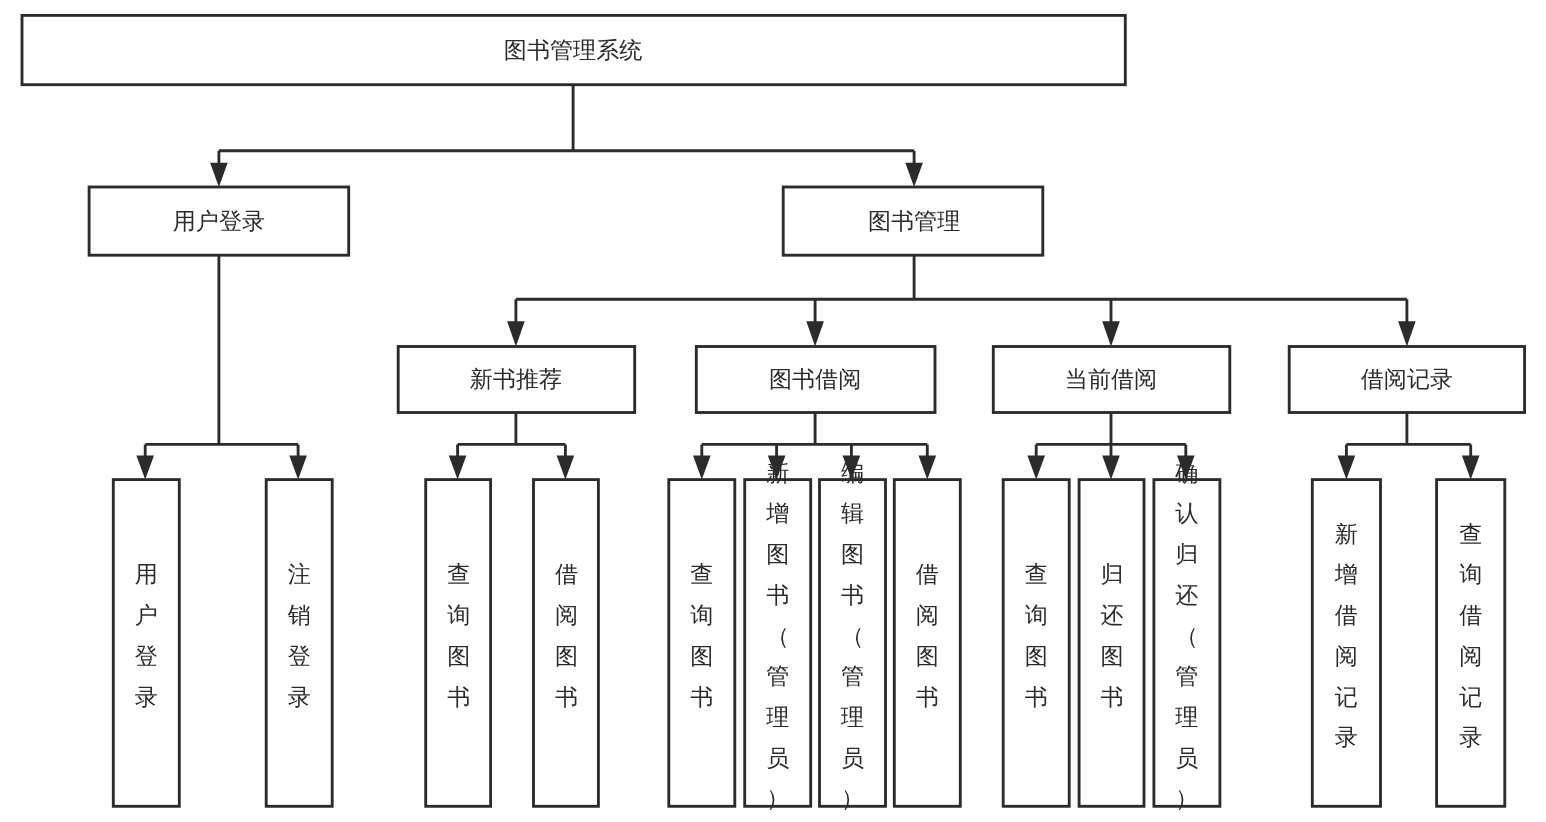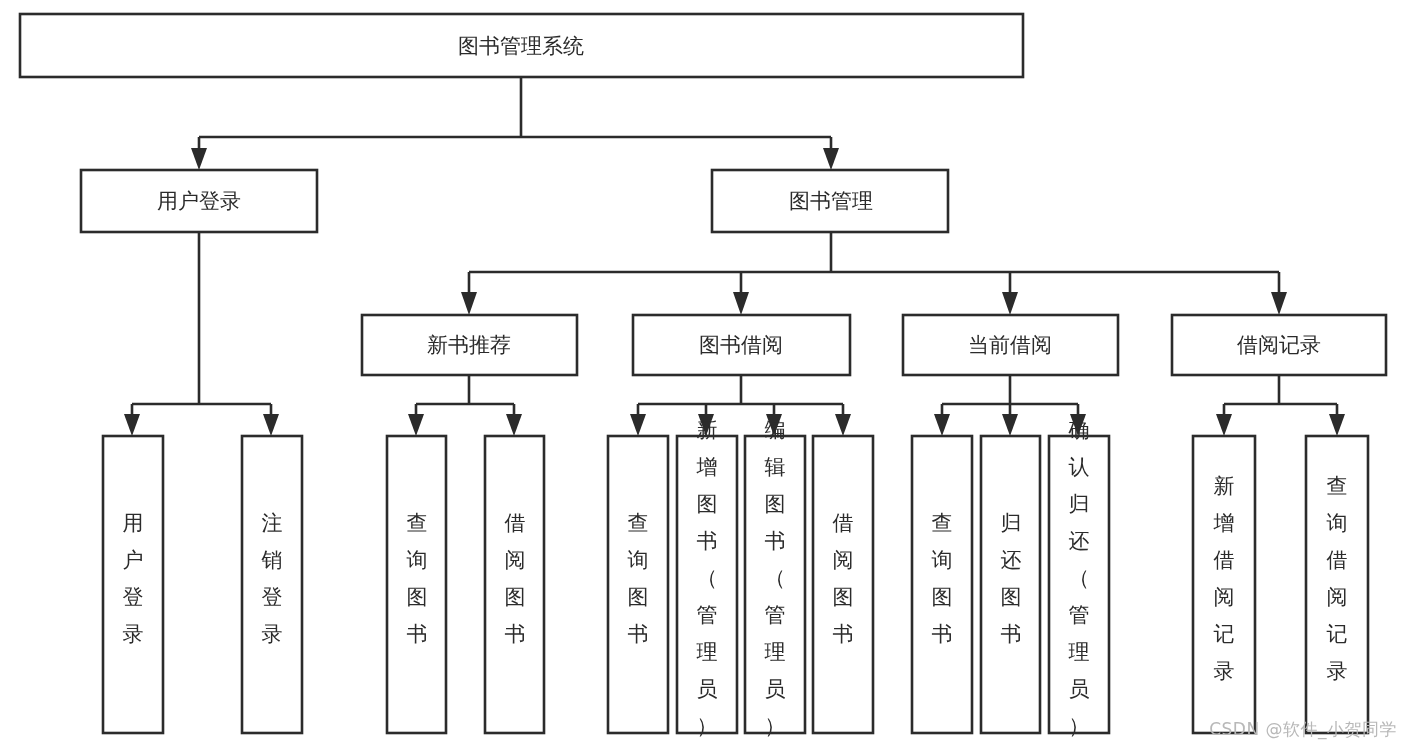--- a/index.html
+++ b/index.html
@@ -207,15 +207,14 @@
       <text class="node-label-v" x="1224" y="492.5"><tspan x="1224" y="492.5">新</tspan><tspan x="1224" y="529.5">增</tspan><tspan x="1224" y="566.5">借</tspan><tspan x="1224" y="603.5">阅</tspan><tspan x="1224" y="640.5">记</tspan><tspan x="1224" y="677.5">录</tspan></text>
     </g>
 
     <g>
       <rect class="node-rect" x="1306" y="436" width="62" height="297"></rect>
       <text class="node-label-v" x="1337" y="492.5"><tspan x="1337" y="492.5">查</tspan><tspan x="1337" y="529.5">询</tspan><tspan x="1337" y="566.5">借</tspan><tspan x="1337" y="603.5">阅</tspan><tspan x="1337" y="640.5">记</tspan><tspan x="1337" y="677.5">录</tspan></text>
     </g>
 
   </svg>
 
-  <div class="watermark">CSDN @软件_小贺同学</div>
 
 </div>
 
 </body></html>

